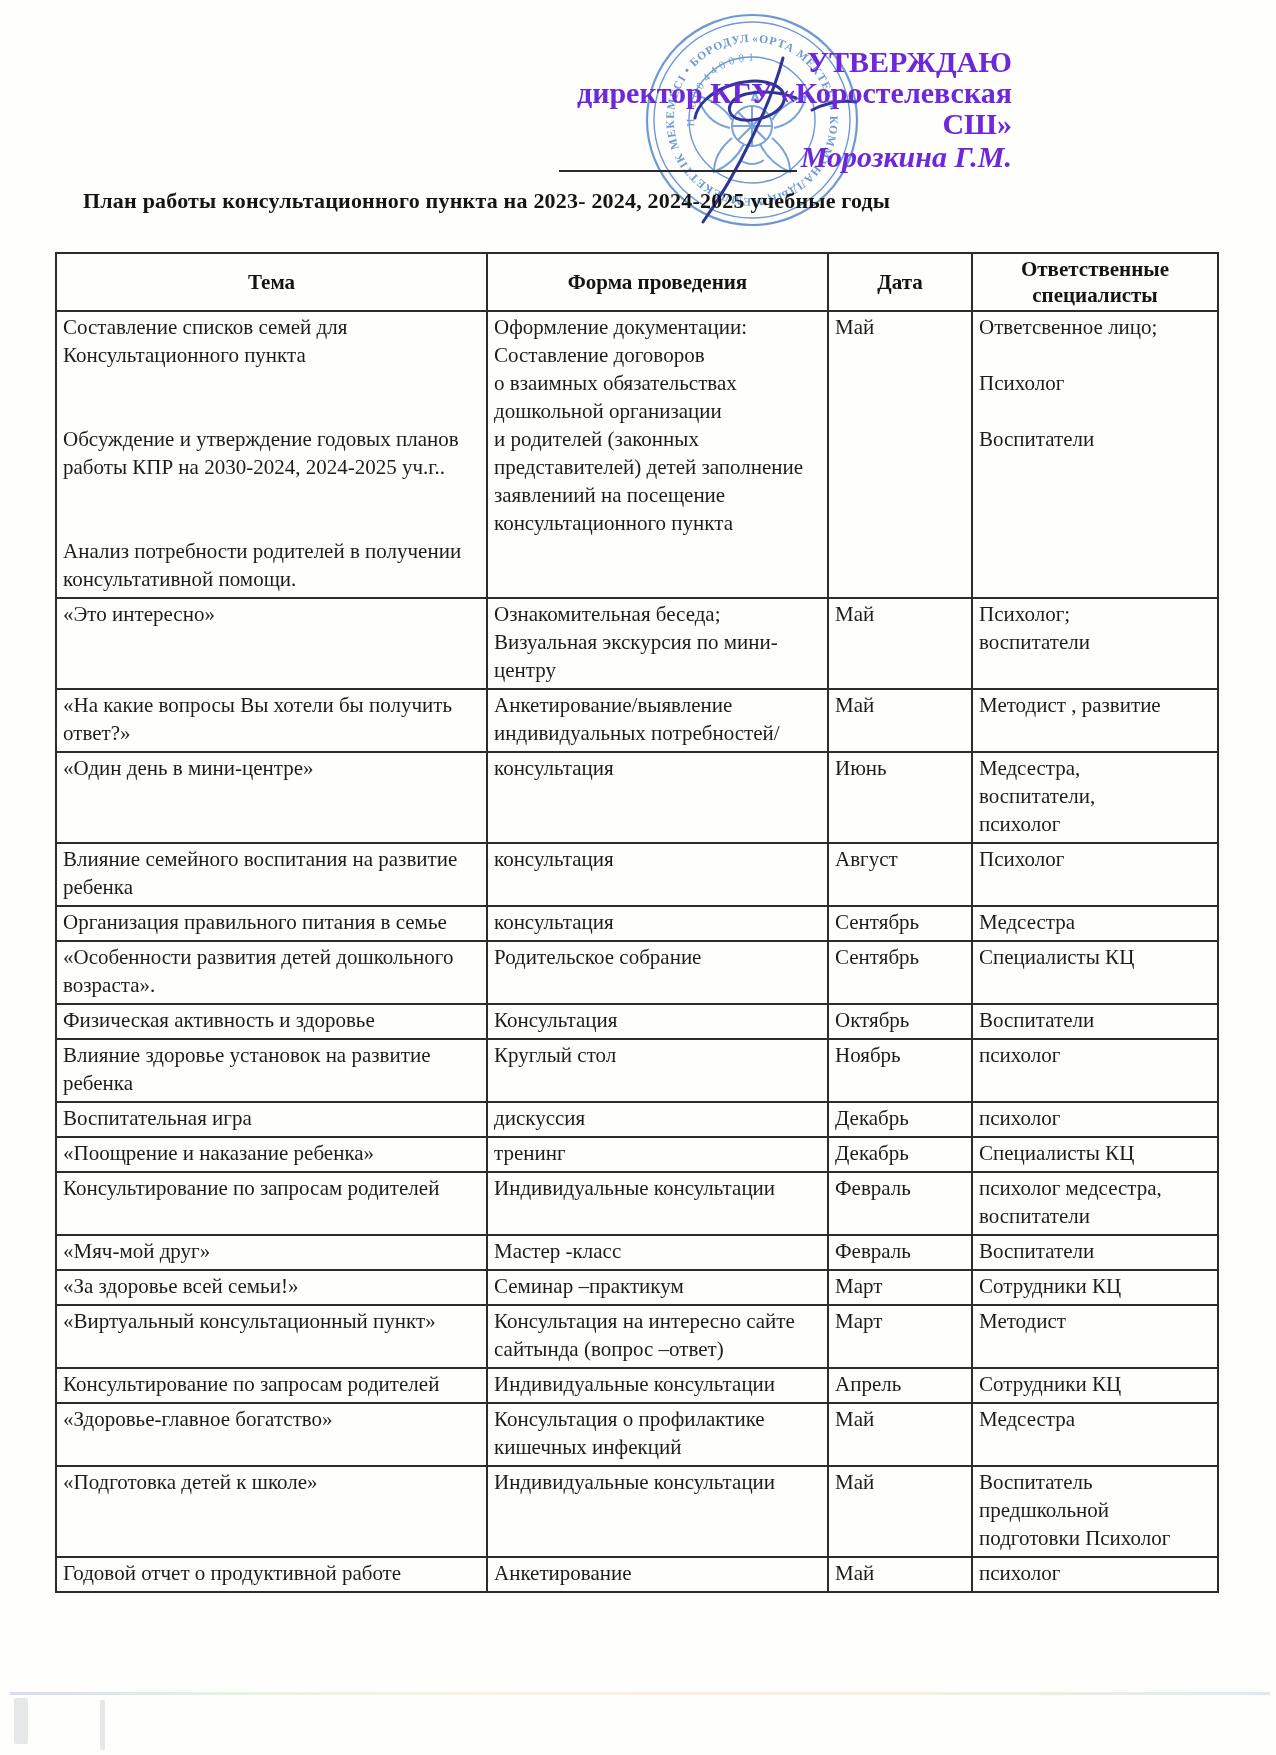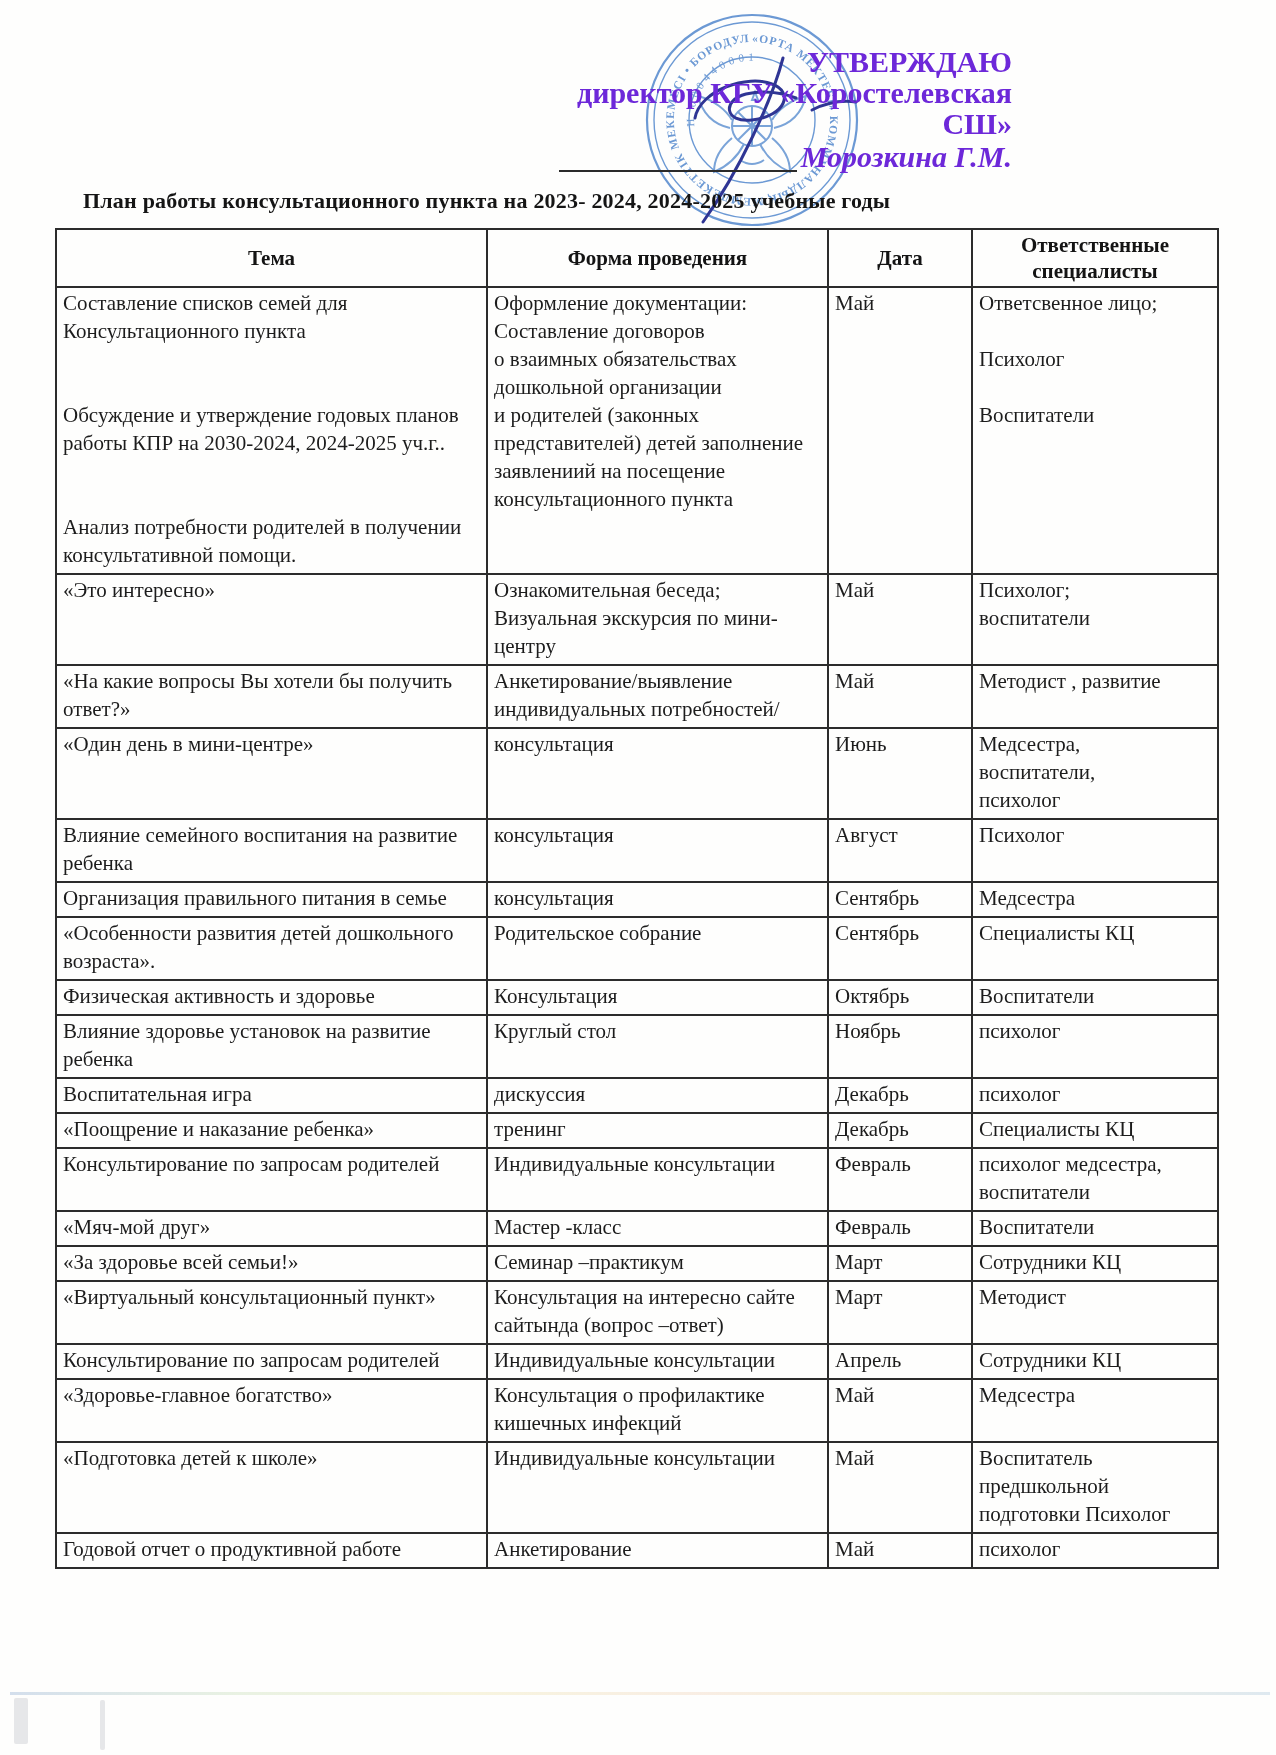--- a/index.html
+++ b/index.html
@@ -13,21 +13,21 @@
     font-weight:bold;font-size:30px;line-height:31px;color:#6d28d9;}
   .approval .line3{display:flex;justify-content:flex-end;align-items:flex-end;margin-top:2px;font-style:italic;}
   .sig-underline{display:inline-block;width:238px;border-bottom:2px solid #2a2a2a;height:24px;margin-right:4px;}
   
   .stamp-svg{position:absolute;left:640px;top:8px;width:224px;height:224px;opacity:.9;}
   .signature-svg{position:absolute;left:600px;top:30px;width:320px;height:220px;}
   
   .doc-title{position:absolute;top:188px;left:83px;width:1040px;
     font-size:22px;font-weight:bold;color:#151515;letter-spacing:.2px;}
   
-  table.plan{position:absolute;top:228px;left:55px;border-collapse:collapse;table-layout:fixed;
+  table.plan{position:absolute;top:252px;left:55px;border-collapse:collapse;table-layout:fixed;
     width:1162px;background:transparent;}
   table.plan th, table.plan td{border:2px solid #2c2c2c;vertical-align:top;}
   table.plan th{font-size:21px;font-weight:bold;text-align:center;vertical-align:middle;
     height:48px;padding:2px 4px;line-height:26px;color:#141414;}
   table.plan td{font-size:21px;line-height:28px;padding:1px 6px 4px 6px;white-space:pre-line;
     color:#1c1c1c;}
   
   .scan-strip{position:absolute;left:10px;right:6px;top:1692px;height:3px;opacity:.45;
     background:linear-gradient(90deg,#9fb8d8 0%,#cfe3c2 18%,#efe9b9 36%,#f2d9c4 55%,#e8e3b0 72%,#b8cfe0 100%);}
   .scan-smudge{position:absolute;background:#b9bcc2;opacity:.35;border-radius:2px;}

